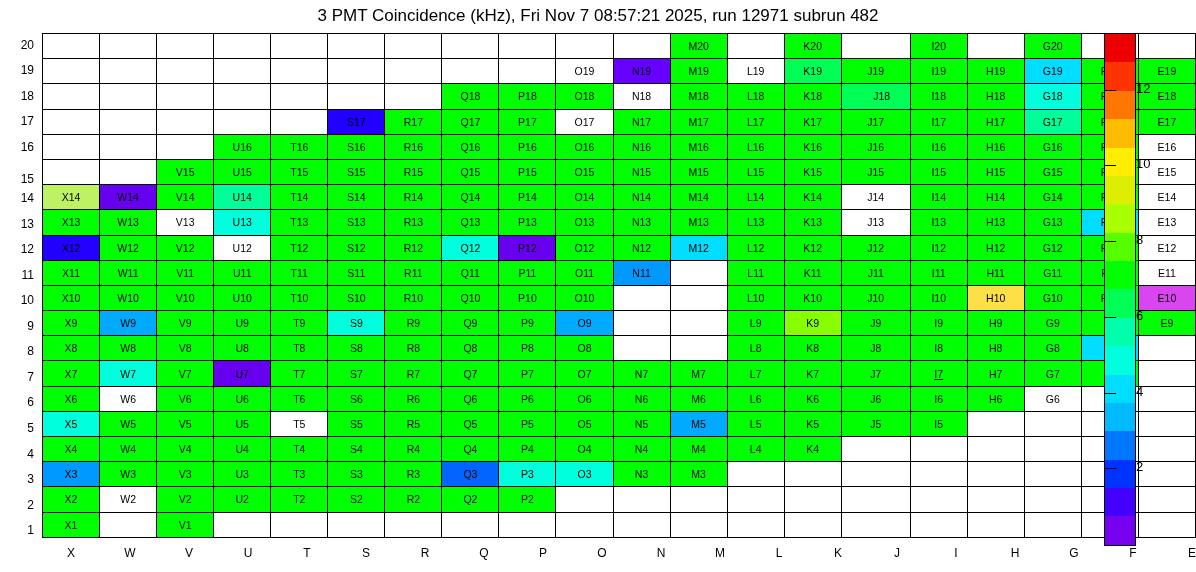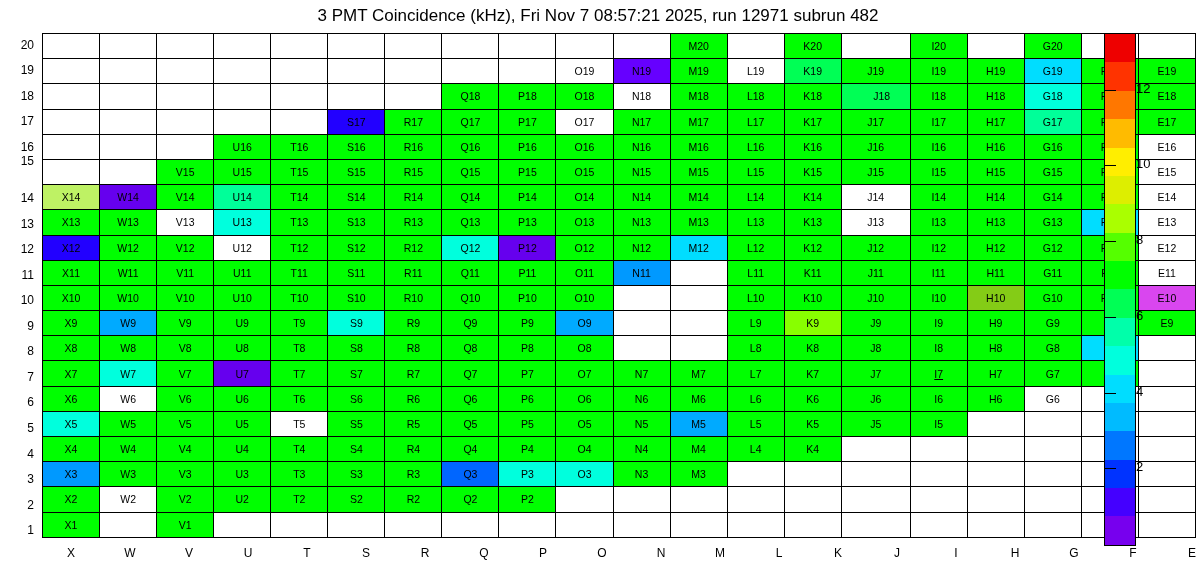--- a/index.html
+++ b/index.html
@@ -254,21 +254,21 @@
             <td class="cell" style="background: rgb(0, 255, 0);">R10</td>
             <td class="cell" style="background: rgb(0, 255, 0);">Q10</td>
             <td class="cell" style="background: rgb(0, 255, 0);">P10</td>
             <td class="cell" style="background: rgb(0, 255, 0);">O10</td>
             <td class="cell" style="background: rgb(255, 255, 255);"></td>
             <td class="cell" style="background: rgb(255, 255, 255);"></td>
             <td class="cell" style="background: rgb(0, 255, 0);">L10</td>
             <td class="cell" style="background: rgb(0, 255, 0);">K10</td>
             <td class="cell" style="background: rgb(0, 255, 0);">J10</td>
             <td class="cell" style="background: rgb(0, 255, 0);">I10</td>
-            <td class="cell" style="background: #84cc16; margin-top: 20px;">H10</td>
+            <td class="cell" style="background: #fde047; margin-top: 20px;">H10</td>
             <td class="cell" style="background: rgb(0, 255, 0);">G10</td>
             <td class="cell" style="background: rgb(0, 255, 0);">F10</td>
             <td class="cell" style="background: #d946ef;">E10</td>
           </tr>
           <tr>
             <td class="cell" style="background: rgb(0, 255, 0);">X9</td>
             <td class="cell" style="background: rgb(0, 170, 255);">W9</td>
             <td class="cell" style="background: rgb(0, 255, 0);">V9</td>
             <td class="cell" style="background: rgb(0, 255, 0);">U9</td>
             <td class="cell" style="background: rgb(0, 255, 0);">T9</td>
@@ -466,21 +466,21 @@
           </tr>
         </tbody>
     </table>
   </div>
   <div id="ylabels">
       <div class="ylab" style="top: 37.775px;">20</div>
       <div class="ylab" style="top: 63.325px;">19</div>
       <div class="ylab" style="top: 88.875px;">18</div>
       <div class="ylab" style="top: 114.425px;">17</div>
       <div class="ylab" style="top: 139.975px;">16</div>
-      <div class="ylab" style="top: 154px;">15</div>
+      <div class="ylab" style="top: 172px;">15</div>
       <div class="ylab" style="top: 191.075px;">14</div>
       <div class="ylab" style="top: 216.625px;">13</div>
       <div class="ylab" style="top: 242.175px;">12</div>
       <div class="ylab" style="top: 267.725px;">11</div>
       <div class="ylab" style="top: 293.275px;">10</div>
       <div class="ylab" style="top: 318.825px;">9</div>
       <div class="ylab" style="top: 344.375px;">8</div>
       <div class="ylab" style="top: 369.925px;">7</div>
       <div class="ylab" style="top: 395.475px;">6</div>
       <div class="ylab" style="top: 421.025px;">5</div>

